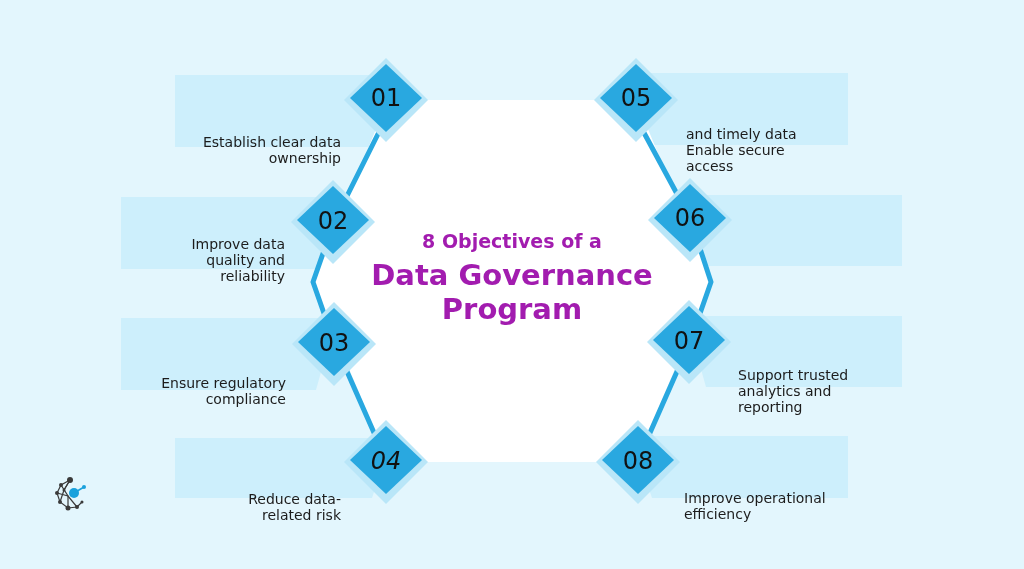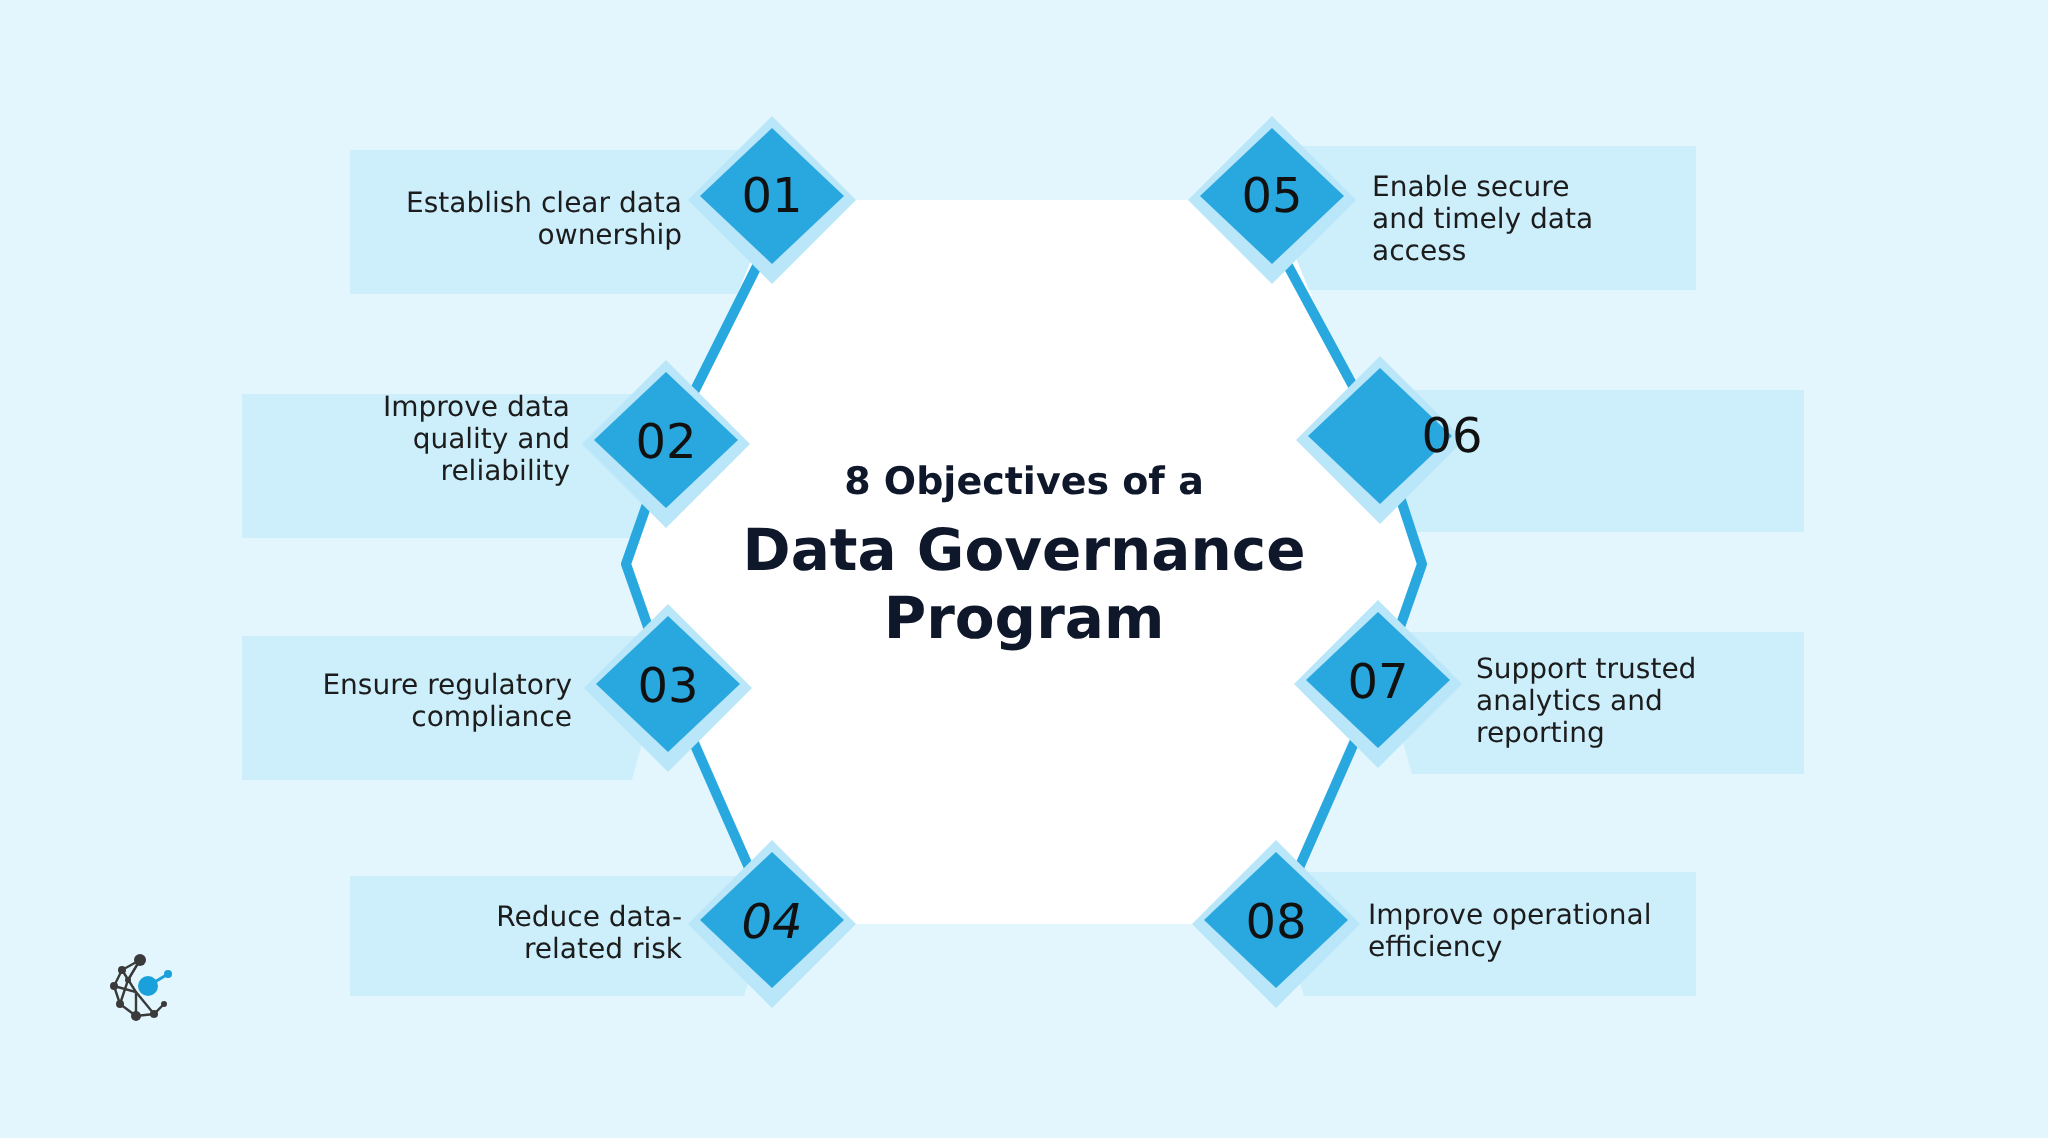--- a/index.html
+++ b/index.html
@@ -20,37 +20,38 @@
     svg.shapes {
       position: absolute;
       left: 0; top: 0;
       width: 1024px; height: 569px;
     }
     .card-text {
       position: absolute;
       font-size: 14px;
       line-height: 16px;
       color: #1c1c1c;
+      margin-top: 40px;
     }
     .card-text.left { text-align: right; }
     .card-text.right { text-align: left; }
     .num {
       position: absolute;
       width: 60px;
       text-align: center;
       font-size: 24px;
       line-height: 22px;
       color: #111;
     }
     .title {
       position: absolute;
       left: 352px;
       width: 320px;
       text-align: center;
-      color: #0f172a;
+      color: #a21caf;
       font-weight: bold;
     }
     .title.sub { top: 230px; font-size: 19px; line-height: 22px; }
     .title.main1 { top: 257px; font-size: 29px; line-height: 36px; }
     .title.main2 { top: 291px; font-size: 29px; line-height: 36px; }
     .logo {
       position: absolute;
       left: 52px; top: 476px;
       width: 40px; height: 36px;
     }
@@ -108,21 +109,21 @@
       <polygon points="638,420 680,462 638,504 596,462" fill="#b9e6f8"></polygon>
       <polygon points="638,426 674,460 638,494 602,460" fill="#29a8e0"></polygon>
     </g>
   </svg>
 
   <div class="num" style="left:356px; top:87px;">01</div>
   <div class="num" style="left:303px; top:210px;">02</div>
   <div class="num" style="left:304px; top:332px;">03</div>
   <div class="num" style="left:356px; top:450px;font-style:italic;">04</div>
   <div class="num" style="left:606px; top:87px;">05</div>
-  <div class="num" style="left:696px; top:207px;">06</div>
+  <div class="num" style="left:660px; top:207px;">06</div>
   <div class="num" style="left:659px; top:330px;">07</div>
   <div class="num" style="left:608px; top:450px;">08</div>
 
   <div class="card-text left" style="left:180px; top:94px; width:161px;">
     <div>Establish clear data</div>
     <div>ownership</div>
   </div>
   <div class="card-text left" style="left:125px; top:196px; width:160px;">
     <div>Improve data</div>
     <div>quality and</div>
@@ -131,22 +132,22 @@
   <div class="card-text left" style="left:125px; top:335px; width:161px;">
     <div>Ensure regulatory</div>
     <div>compliance</div>
   </div>
   <div class="card-text left" style="left:180px; top:451px; width:161px;">
     <div>Reduce data-</div>
     <div>related risk</div>
   </div>
 
   <div class="card-text right" style="left:686px; top:86px; width:160px;">
+    <div>and timely data</div>
     <div>Enable secure</div>
-    <div>and timely data</div>
     <div>access</div>
   </div>
   <div class="card-text right" style="left:738px; top:215px; width:160px;">
   </div>
   <div class="card-text right" style="left:738px; top:327px; width:160px;">
     <div>Support trusted</div>
     <div>analytics and</div>
     <div>reporting</div>
   </div>
   <div class="card-text right" style="left:684px; top:450px; width:164px;">

